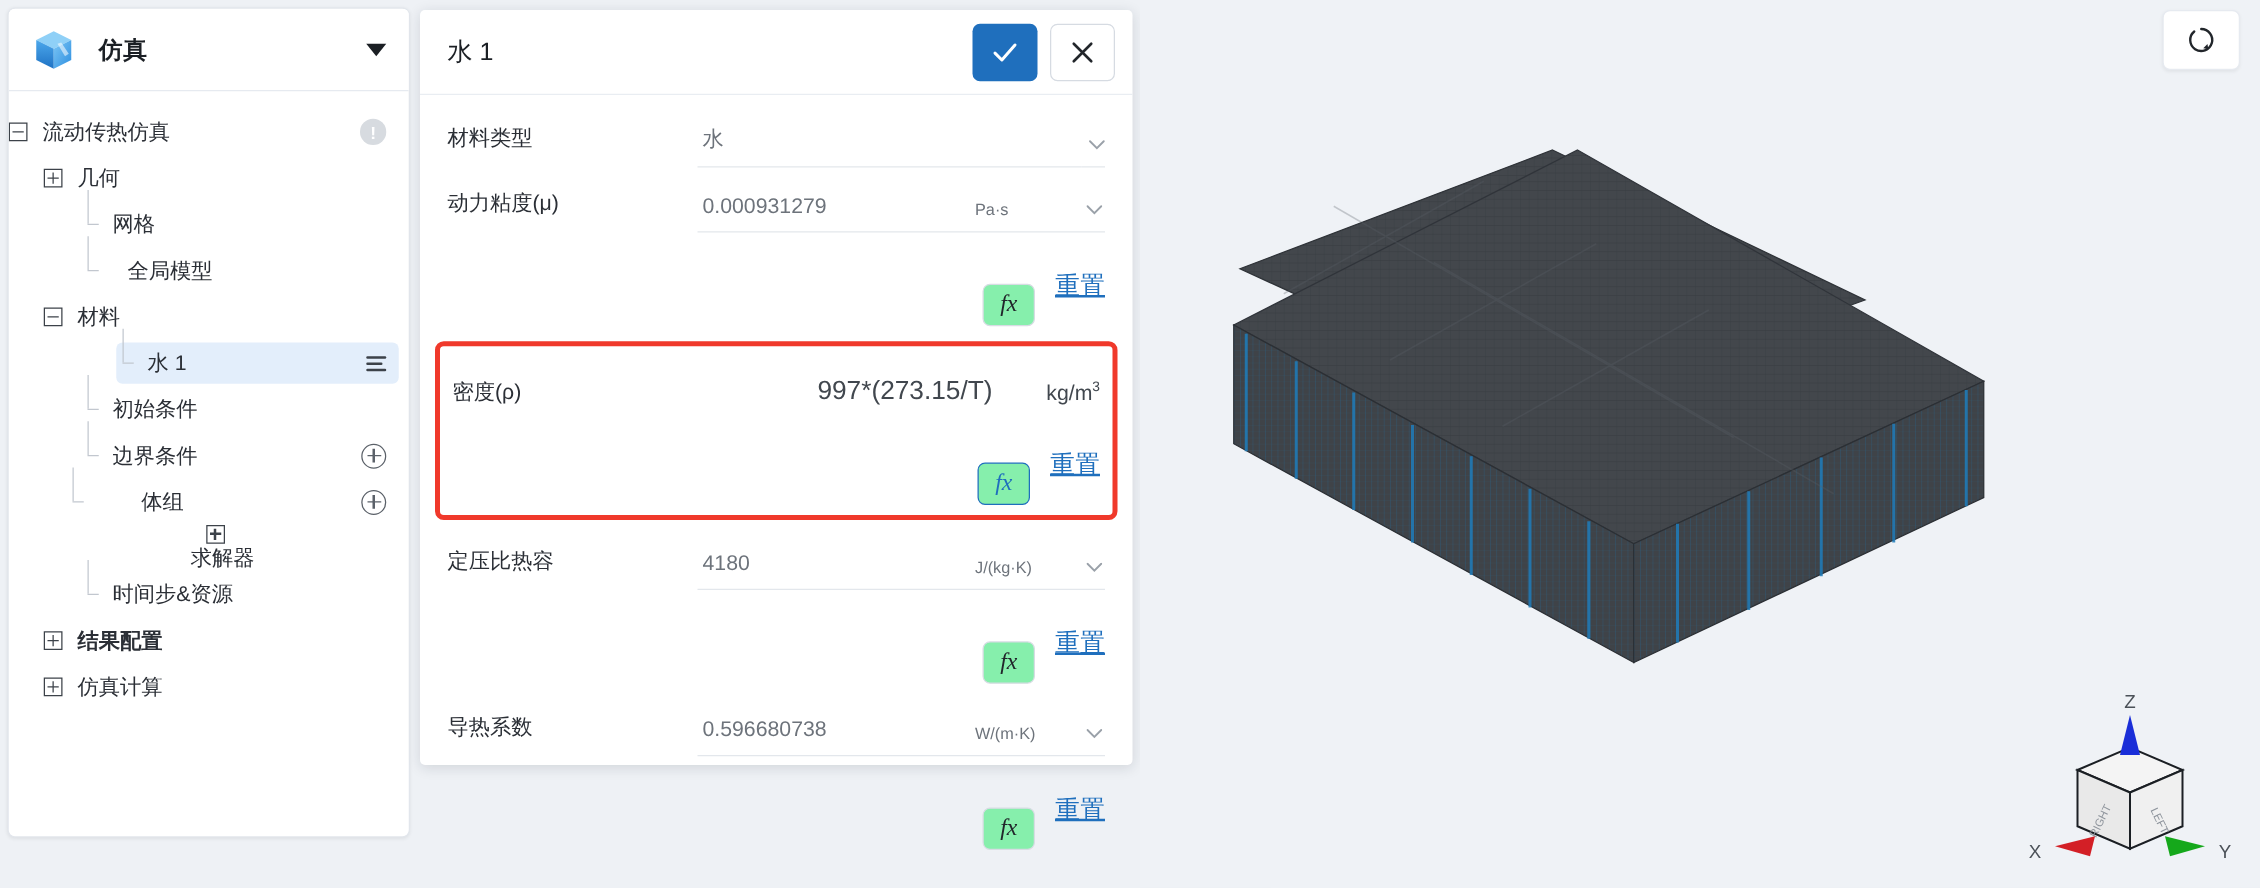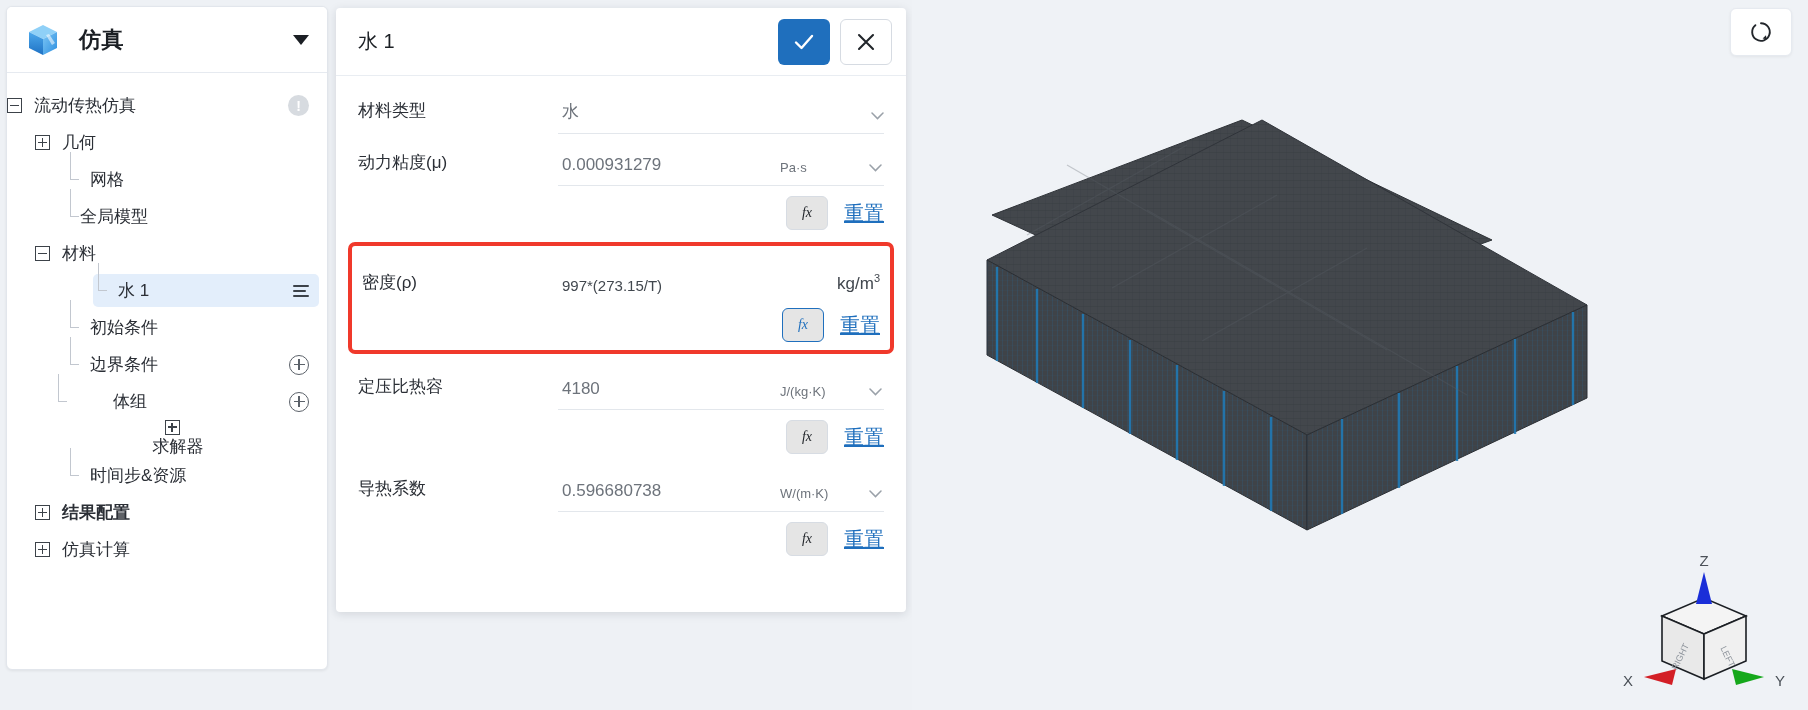--- a/index.html
+++ b/index.html
@@ -22,21 +22,21 @@
     overflow: hidden;
   }
   .sidebar-header {
     height: 66px; display: flex; align-items: center;
     padding: 0 18px; border-bottom: 1px solid #e6eaf0;
     background: #fff;
   }
   .cube-logo { width: 36px; height: 36px; position: relative; flex: 0 0 auto; }
   .cube-logo svg { display: block; }
   .sidebar-title {
-    font-size: 22px; font-weight: bold; color: #1b1f24; margin-left: 18px;
+    font-size: 19px; font-weight: bold; color: #1b1f24; margin-left: 18px;
     letter-spacing: .5px;
   }
   .sidebar-caret {
     margin-left: auto; width: 0; height: 0;
     border-left: 8px solid transparent; border-right: 8px solid transparent;
     border-top: 10px solid #1b1f24; cursor: pointer;
   }
 
   .tree { padding: 14px 0 0 0; position: relative; }
   .tree-row {
@@ -139,40 +139,40 @@
   .chev {
     width: 13px; height: 8px; flex: 0 0 auto; margin-left: 6px; margin-bottom: 3px;
   }
   .chev svg { display: block; }
   .fx-row {
     display: flex; justify-content: flex-end; align-items: center;
     gap: 16px; padding: 10px 0 6px 0;
   }
   .fx-btn {
     width: 42px; height: 34px; border: 1px solid #d7dce3; border-radius: 6px;
-    background: #e5e5e5; display: flex; align-items: center; justify-content: center;
+    background: #86efac; display: flex; align-items: center; justify-content: center;
     font-family: "Liberation Serif", "DejaVu Serif", serif;
-    font-style: italic; font-size: 14px; color: #22262b; cursor: pointer;
+    font-style: italic; font-size: 19px; color: #22262b; cursor: pointer; margin-top: 31px;
   }
   .fx-btn.active { border-color: #1f6fbd; color: #1f6fbd; }
   .reset-link {
     font-size: 20px; color: #1f6fbd; text-decoration: underline; cursor: pointer;
   }
 
   .density-block {
     position: relative;
     border: 4px solid #f0392b; border-radius: 7px;
     margin: 6px -10px 4px -10px; padding: 4px 10px 2px 10px;
   }
   .density-top {
     display: flex; align-items: flex-end; min-height: 48px; padding-top: 8px;
   }
   .density-top .lbl { width: 200px; font-size: 17px; color: #2b2f36; padding-bottom: 4px; }
   .density-value {
-    flex: 1 1 auto; font-size: 15px; color: #41474e; padding-bottom: 4px;
+    flex: 1 1 auto; text-align: right; font-size: 21px; color: #41474e; padding-bottom: 4px;
   }
   .density-unit {
     width: 86px; text-align: right; font-size: 17px; color: #41474e; padding-bottom: 4px;
   }
   .density-unit sup { font-size: 11px; }
 
   
   .viewport {
     position: absolute; left: 912px; top: 0; right: 0; bottom: 0;
     background: #eff2f6; overflow: hidden;
@@ -230,21 +230,21 @@
         </div>
         <div class="tree-row">
           <div class="content" style="padding-left: 56px;">
             <span class="elbow"></span>
             <span class="tlabel" style="margin-left: 12px;">网格</span>
           </div>
         </div>
         <div class="tree-row">
           <div class="content" style="padding-left: 56px;">
             <span class="elbow"></span>
-            <span class="tlabel" style="margin-left: 2px;">全局模型</span>
+            <span class="tlabel" style="margin-left: 24px;">全局模型</span>
           </div>
         </div>
         <div class="tree-row">
           <div class="content" style="padding-left: 28px;">
             <span class="box-toggle"></span>
             <span class="tlabel" style="margin-left: 12px;">材料</span>
           </div>
         </div>
         <div class="tree-row selected">
           <div class="hl" style="left: 86px;"></div>

